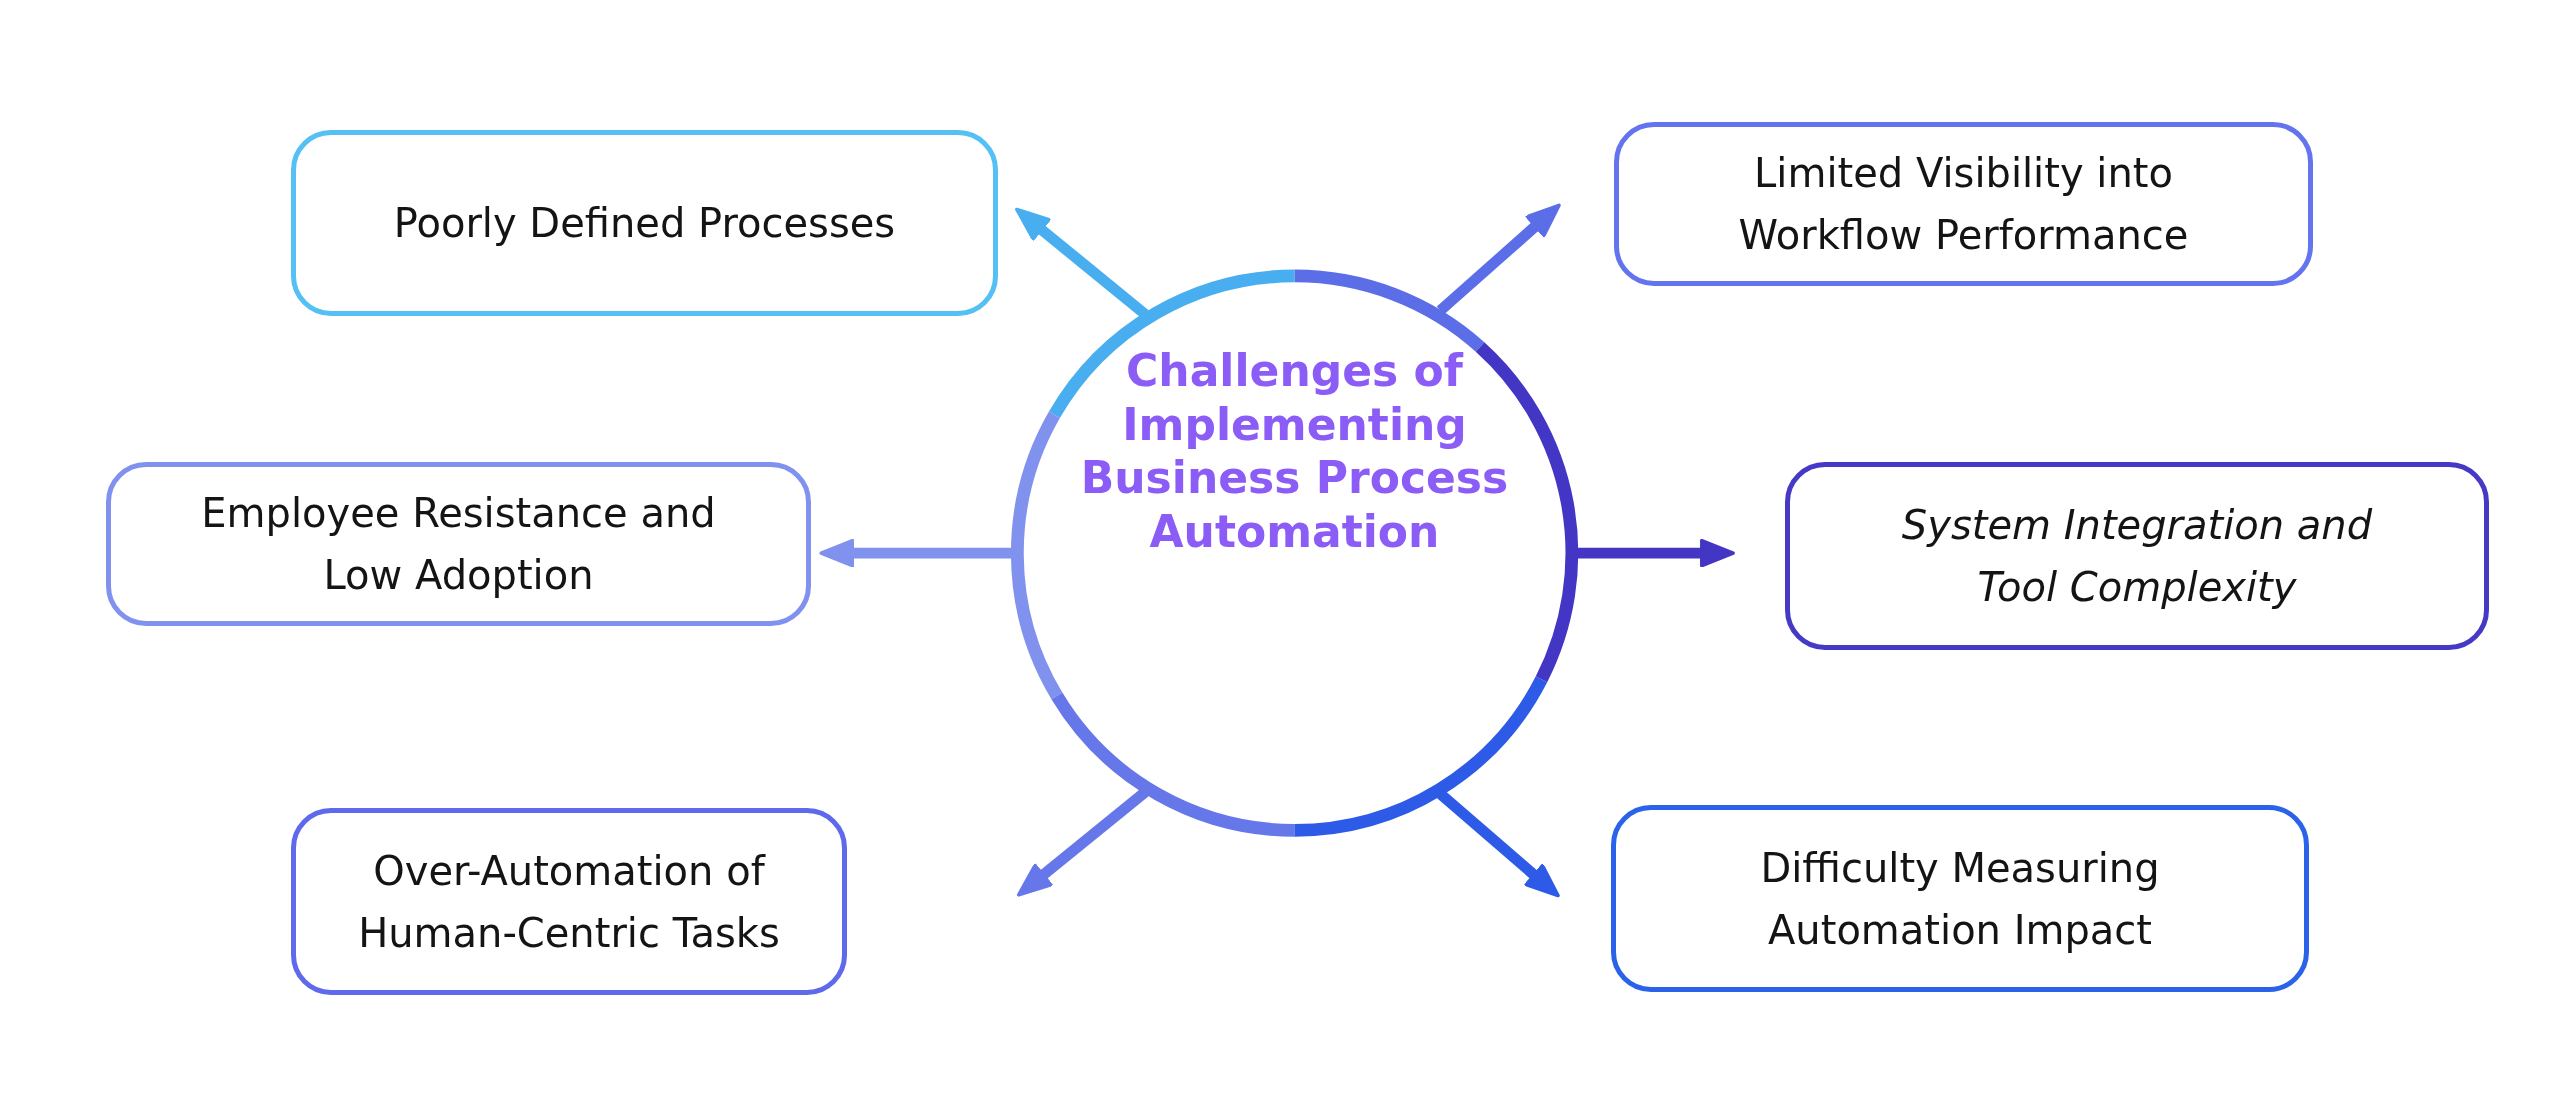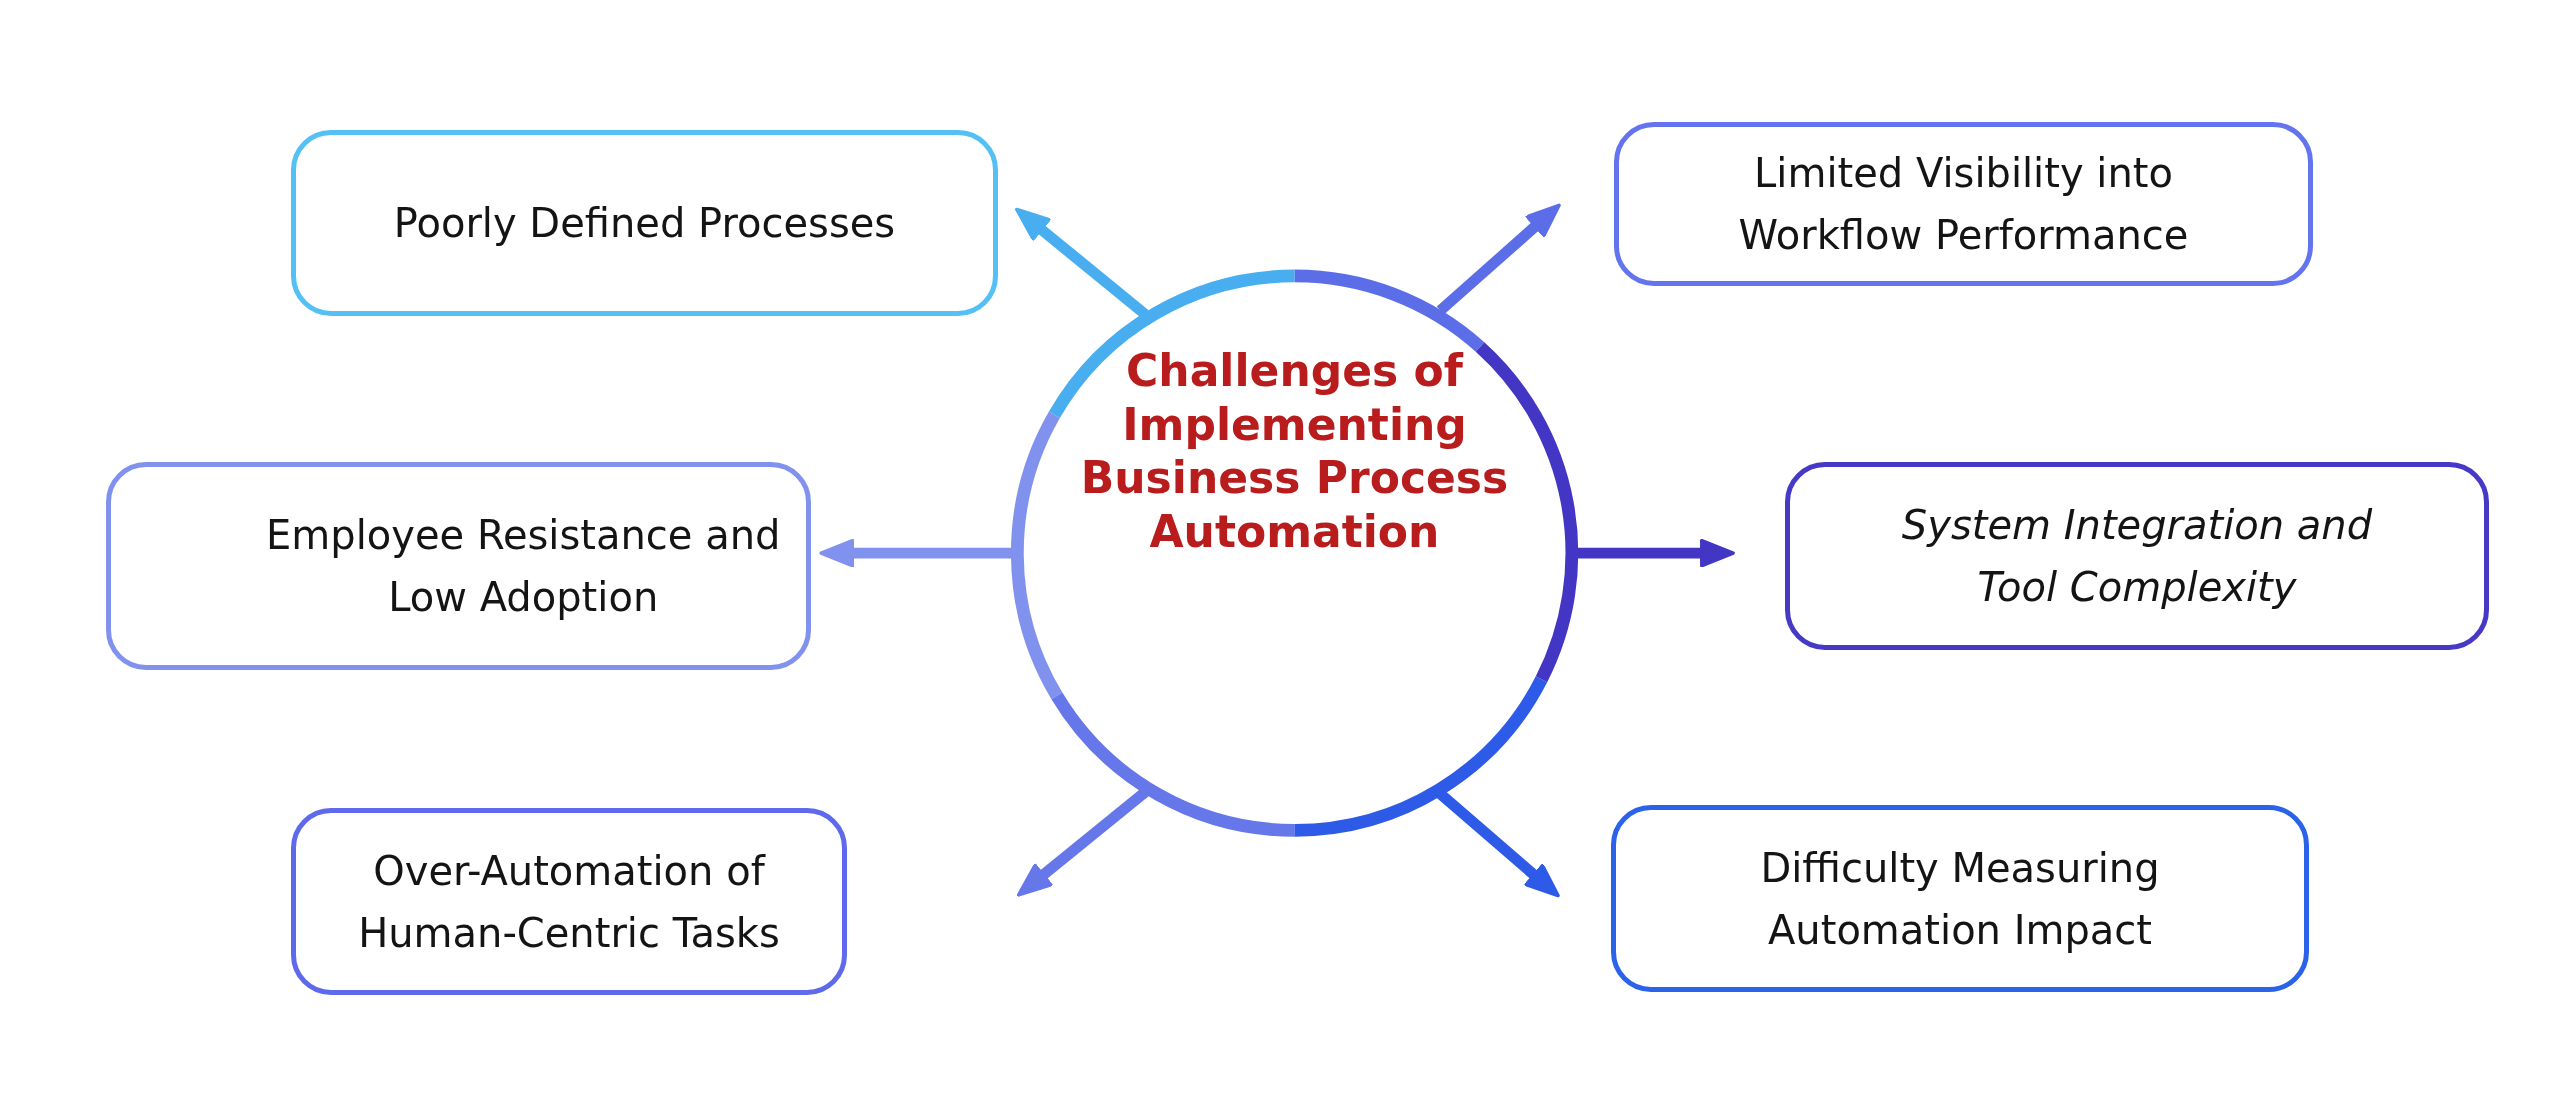--- a/index.html
+++ b/index.html
@@ -48,21 +48,21 @@
     text-align: center;
     white-space: pre-line;
     font-size: 44px;
     font-weight: bold;
     line-height: 1.22;
     color: #0d0d0d;
   }
   
   #box-0 { left: 291px;  top: 130px;  width: 707px; height: 186px; }
   #box-1 { left: 1614px; top: 122px;  width: 699px; height: 164px; }
-  #box-2 { left: 106px;  top: 462px;  width: 705px; height: 208px; justify-content: flex-end; }
+  #box-2 { left: 106px;  top: 462px;  width: 705px; height: 164px; }
   #box-3 { left: 1785px; top: 462px;  width: 704px; height: 188px; font-style: italic; }
   #box-4 { left: 291px;  top: 808px; width: 556px; height: 187px; justify-content: center; }
   #box-5 { left: 1611px; top: 805px; width: 698px; height: 187px; }
 </style>
 </head>
 <body>
 
 <div id="canvas" style="background: rgb(255, 255, 255);">
 
   <svg id="connector-layer" viewBox="0 0 4024 1740" xmlns="http://www.w3.org/2000/svg">
@@ -99,21 +99,21 @@
     <g stroke-width="17" fill="none">
       <line x1="1789" y1="491" x2="1625" y2="357" marker-end="url(#head-0)" stroke="#49aeef"></line>
       <line x1="2250" y1="485" x2="2400" y2="352" marker-end="url(#head-1)" stroke="#5c6de8"></line>
       <line x1="1585" y1="864" x2="1330" y2="864" marker-end="url(#head-2)" stroke="#8091ee"></line>
       <line x1="2460" y1="864" x2="2660" y2="864" marker-end="url(#head-3)" stroke="#4336c4"></line>
       <line x1="1789" y1="1237" x2="1628" y2="1368" marker-end="url(#head-4)" stroke="#6677ea"></line>
       <line x1="2250" y1="1240" x2="2398" y2="1368" marker-end="url(#head-5)" stroke="#2e5ae8"></line>
     </g>
   </svg>
 
-  <div id="center-title" style="color: #b91c1c;">Challenges of
+  <div id="center-title" style="color: #8b5cf6;">Challenges of
 Implementing
 Business Process
 Automation</div>
 
   <div class="node-box" id="box-0" style="border-color: rgb(84, 192, 243);">
     <div class="node-label">Poorly Defined Processes</div>
   </div>
   <div class="node-box" id="box-1" style="border-color: rgb(100, 116, 238);">
     <div class="node-label">Limited Visibility into
 Workflow Performance</div>

